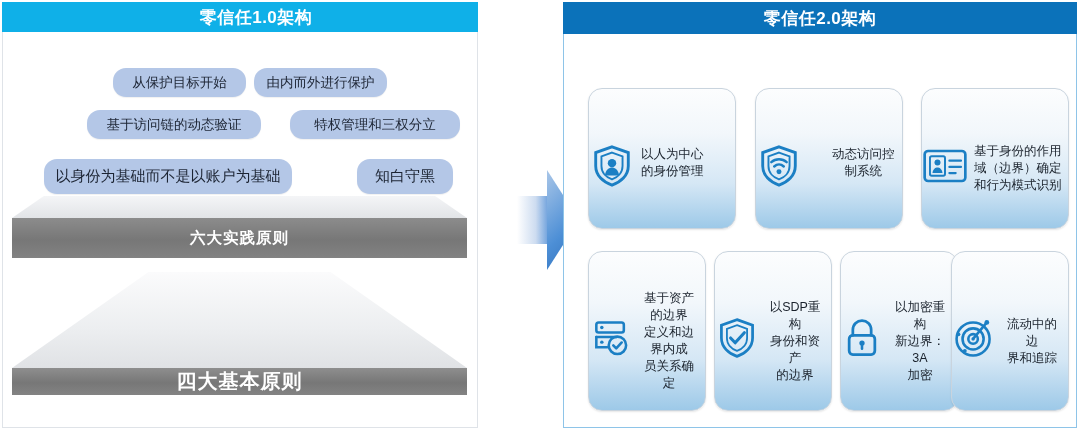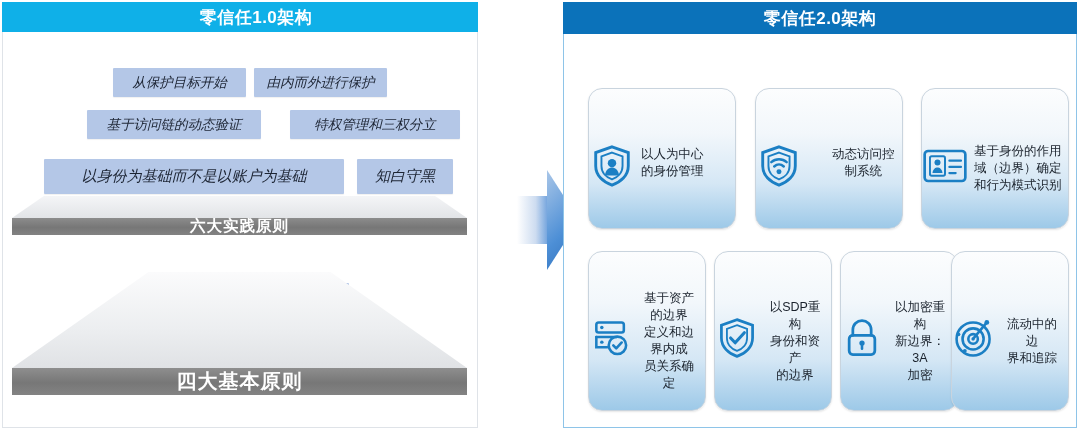--- a/index.html
+++ b/index.html
@@ -27,39 +27,38 @@
     display:flex;align-items:center;justify-content:center;
     letter-spacing:.5px;
     box-sizing:border-box;
     padding-left:32px;
   }
 
   
   .chip{
     position:absolute;
     background:#b4c7e7;
-    border-radius:1px;
+    border-radius:13px;
     color:#1c2433;
     font-size:13.5px;
     display:flex;align-items:center;justify-content:center;
     white-space:nowrap;
     box-sizing:border-box;
     box-shadow:0 1px 1px rgba(0,0,0,.06);
-    font-style:italic;
   }
 
   
   .platform{position:absolute;}
   .platform .top{
     position:absolute;left:0;top:0;width:100%;height:22px;
     background:linear-gradient(180deg,#f4f5f7 0%,#e2e4e7 100%);
     clip-path:polygon(7% 0, 93% 0, 100% 100%, 0% 100%);
   }
   .platform .base{
-    position:absolute;left:0;top:22px;width:100%;height:17px;
+    position:absolute;left:0;top:22px;width:100%;height:40px;
     background:linear-gradient(180deg,#8c8c8c 0%,#777777 55%,#828282 100%);
     display:flex;align-items:center;justify-content:center;
     color:#ffffff;font-size:15.5px;font-weight:bold;letter-spacing:1px;
   }
 
   
   .pyramid{position:absolute;}
   .pyramid .slope{
     position:absolute;left:0;top:0;width:100%;height:96px;
     background:linear-gradient(180deg,#fbfbfc 0%,#eceef0 60%,#e0e2e5 100%);
@@ -129,21 +128,21 @@
 
   <div class="panel-left"></div>
   <div class="hdr-left">零信任1.0架构</div>
 
   <div class="chip" style="left:113px;top:68px;width:133px;height:29px;">从保护目标开始</div>
   <div class="chip" style="left:254px;top:68px;width:133px;height:29px;">由内而外进行保护</div>
 
   <div class="chip" style="left:87px;top:110px;width:174px;height:29px;">基于访问链的动态验证</div>
   <div class="chip" style="left:277px;top:110px;width:170px;height:29px;margin-left:13px;">特权管理和三权分立</div>
 
-  <div class="chip" style="left:44px;top:159px;width:300px;height:35px;font-size:15px;">以身份为基础而不是以账户为基础</div>
+  <div class="chip" style="left:44px;top:159px;width:248px;height:35px;font-size:15px;">以身份为基础而不是以账户为基础</div>
   <div class="chip" style="left:357px;top:159px;width:96px;height:35px;font-size:15px;">知白守黑</div>
 
   <div class="platform" style="left:12px;top:196px;width:455px;height:48px;">
     <div class="top"></div>
     <div class="base">六大实践原则</div>
   </div>
 
   <div class="chip" style="left:159px;top:283px;width:78px;height:29px;">灯下黑</div>
   <div class="chip" style="left:254px;top:283px;width:95px;height:29px;">知白守黑</div>
 

